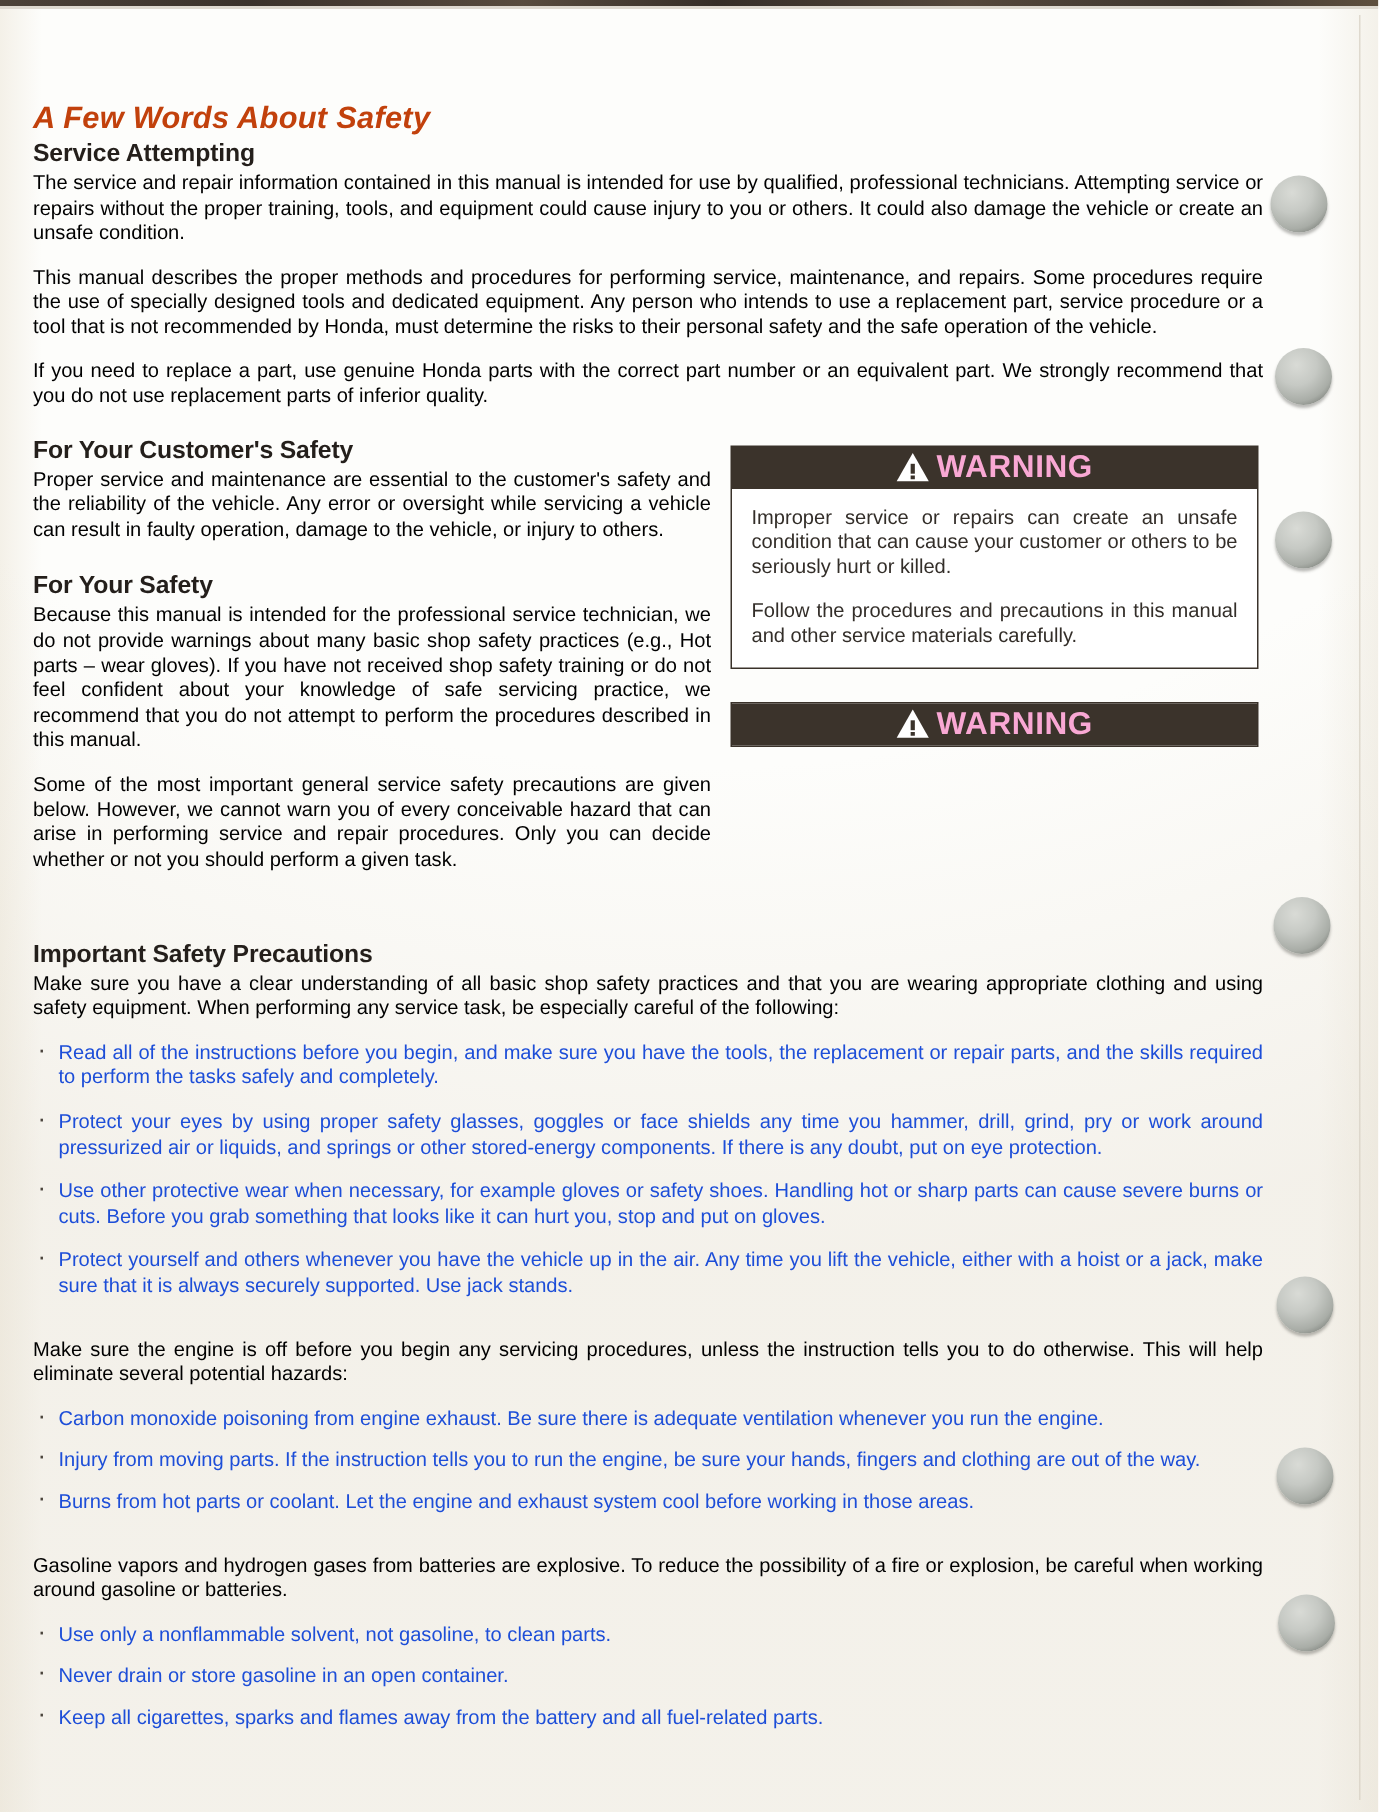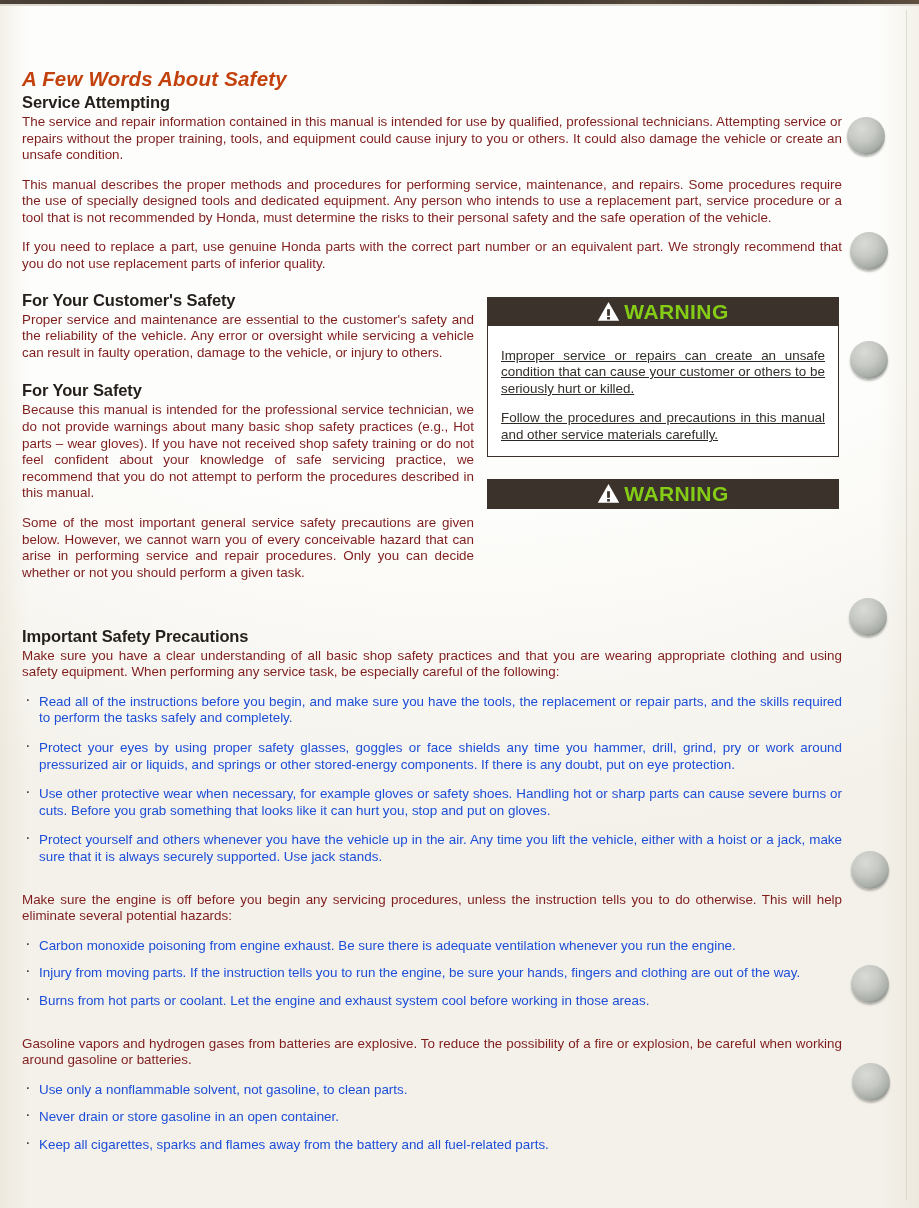--- a/index.html
+++ b/index.html
@@ -74,21 +74,21 @@
     letter-spacing: -0.1px;
     color: #241f1b;
   }
   h2.sec-title.spaced { margin-top: 20px; }
 
   p.body {
     font-size: 13.4px;
     line-height: 16.6px;
     margin: 0 0 13px 0;
     text-align: justify;
-    color: #7f1d1d;
+    color: #000000;
   }
   p.body.last { margin-bottom: 0; }
 
   .two-col {
     position: relative;
     margin-top: 18px;
     min-height: 320px;
   }
   .col-left {
     width: 452px;
@@ -116,25 +116,24 @@
     align-items: center;
     justify-content: center;
     gap: 4px;
   }
   .warn-tri { display:block; }
   .warn-word {
     font-size: 21px;
     font-weight: bold;
     letter-spacing: .4px;
     line-height: 1;
-    color: #84cc16;
+    color: #f9a8d4;
   }
   .warn-body {
-    padding: 22px 13px 12px 13px;
-    text-decoration: underline;
+    padding: 11px 13px 12px 13px;
   }
   .warn-body p {
     margin: 0 0 13px 0;
     font-size: 13.4px;
     line-height: 16.6px;
     text-align: justify;
     color: #332e29;
   }
   .warn-body p:last-child { margin-bottom: 0; }
 

